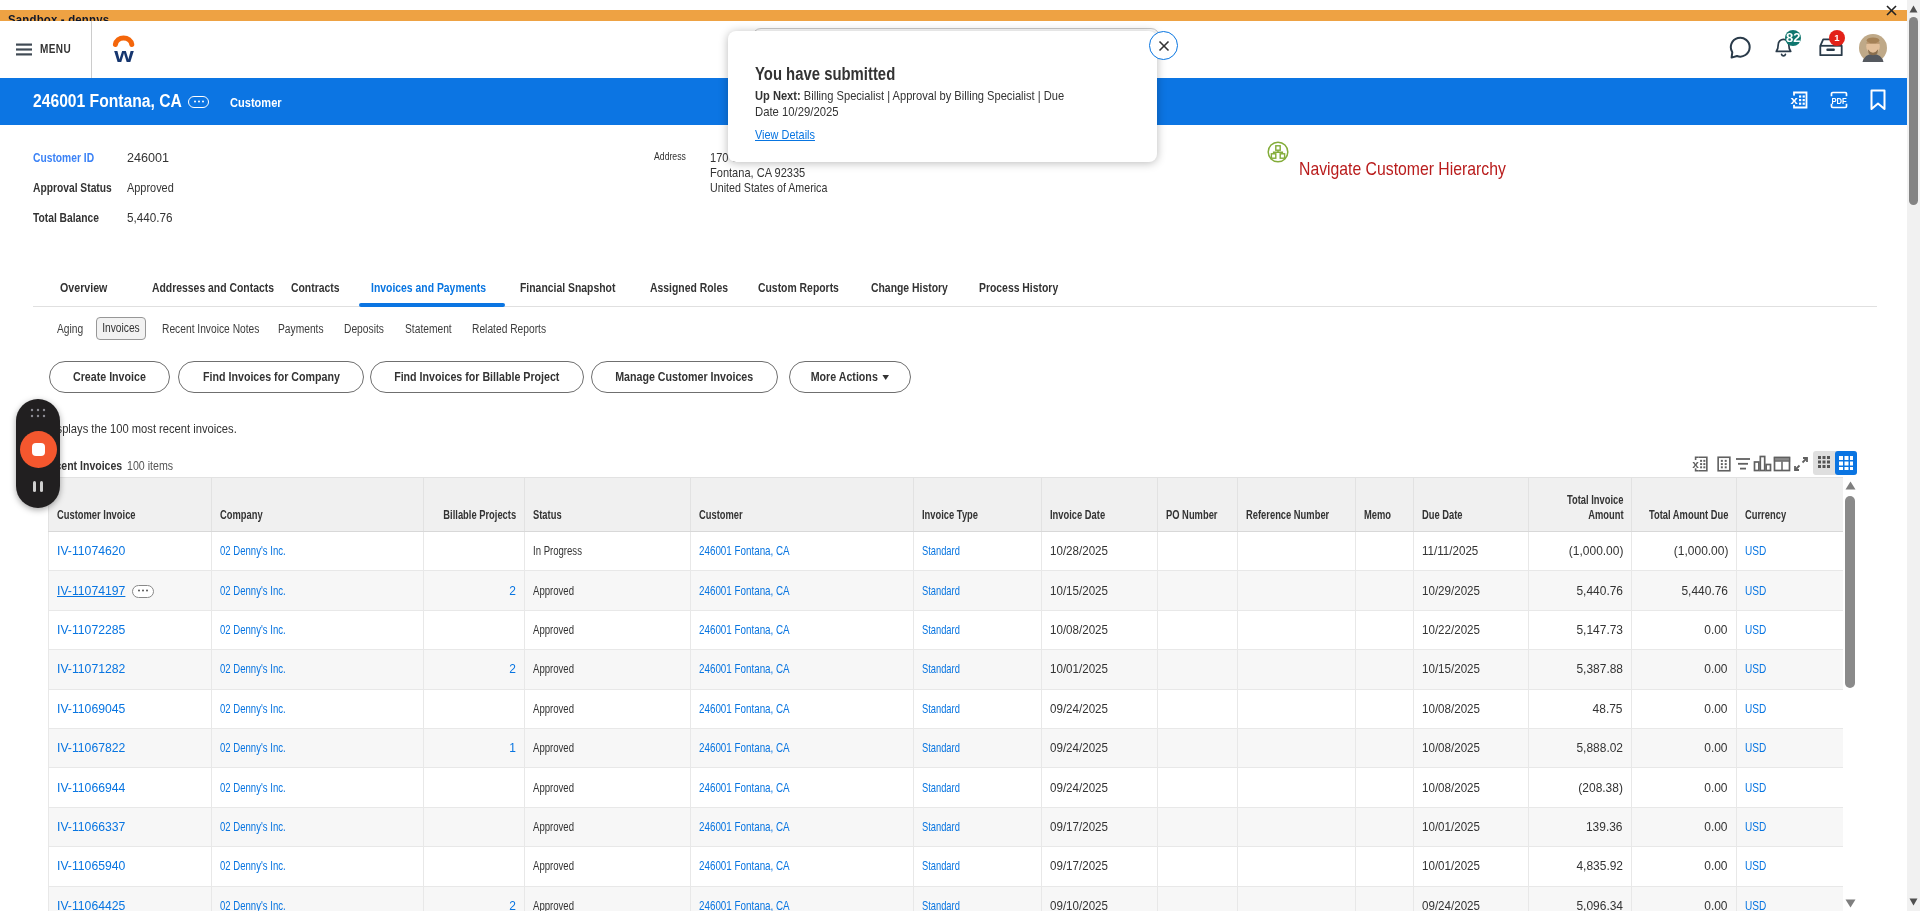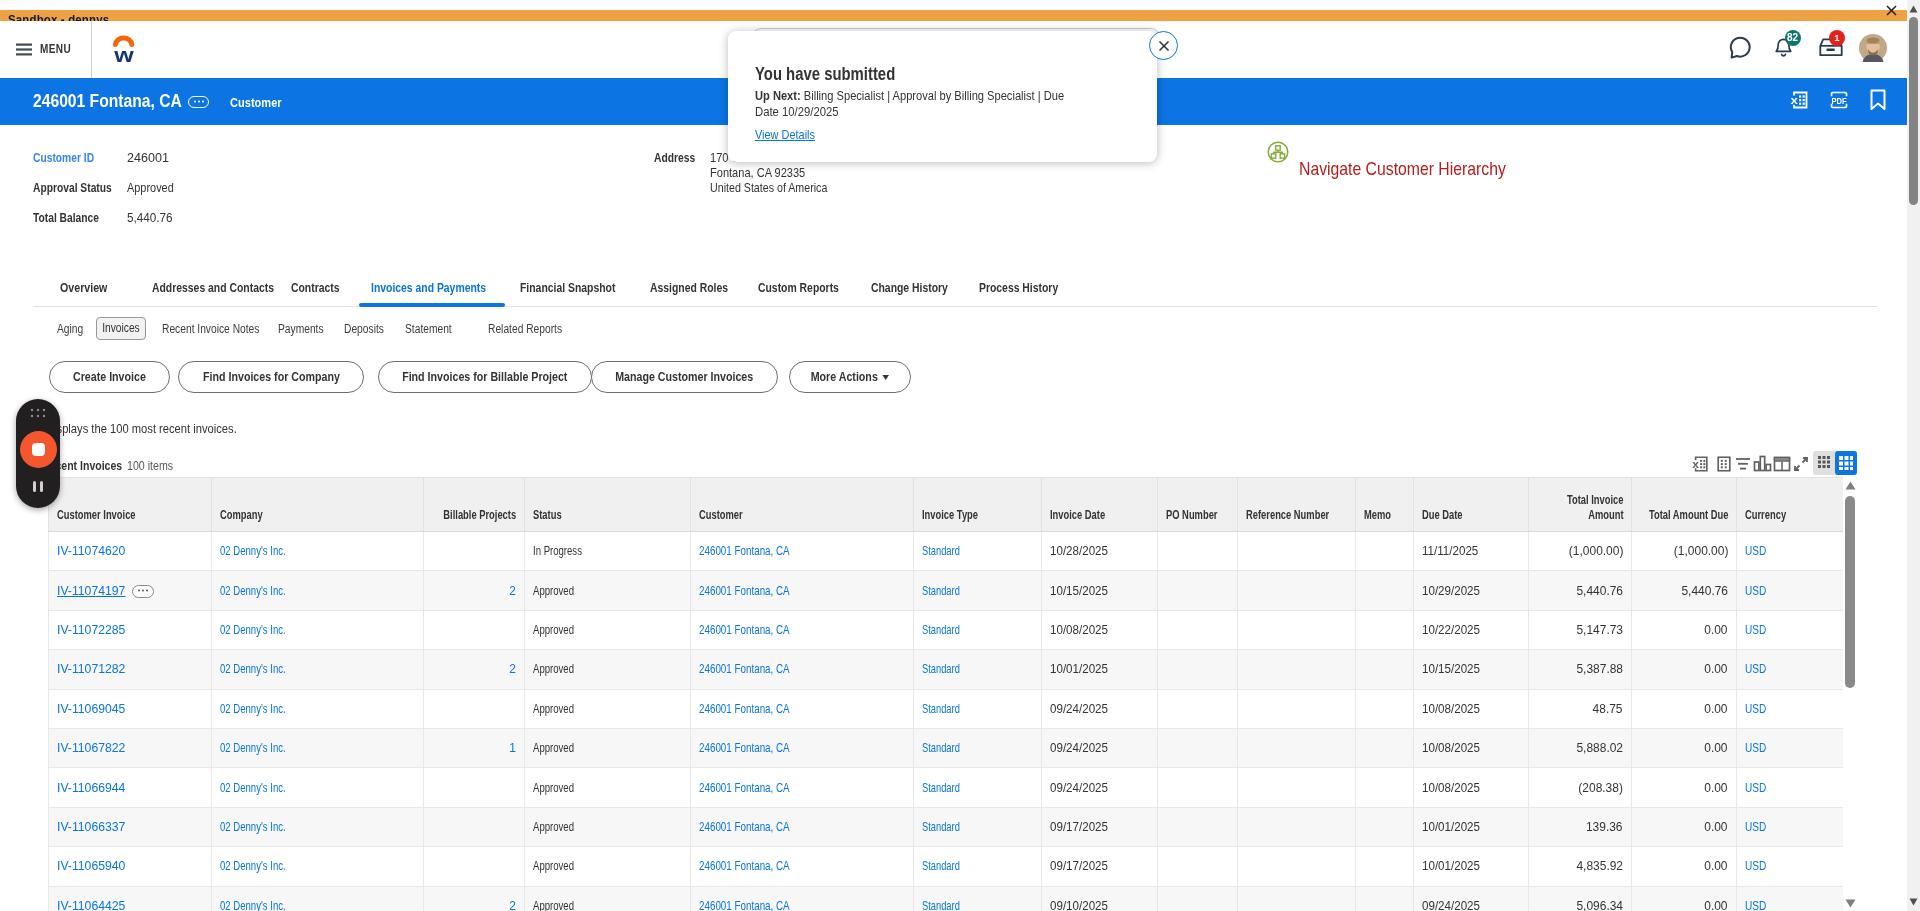--- a/index.html
+++ b/index.html
@@ -37,21 +37,21 @@
     <path d="M 3.4 11.5 A 8.3 7.8 0 0 1 19.8 11.5" fill="none" stroke="#f4660b" stroke-width="5" stroke-linecap="round"></path>
     <text x="2.2" y="29" font-family="Liberation Sans" font-weight="bold" font-size="21" fill="#16366f" textLength="19.5" lengthAdjust="spacingAndGlyphs">w</text>
   </svg>
   <svg class="abs" style="left:1729px;top:15px" width="23" height="24" viewBox="0 0 23 24">
     <path d="M8.0 20.0 A 9.4 9.4 0 1 0 3.3 16.2 L 2.6 21.6 Z" fill="none" stroke="#2a3b4a" stroke-width="2" stroke-linejoin="round"></path>
   </svg>
   <svg class="abs" style="left:1775px;top:17px" width="17" height="21" viewBox="0 0 17 21">
     <path d="M8.5 1.4 a5.3 5.3 0 0 1 5.3 5.3 c0 3.7 .7 5.3 1.9 6.7 H1.3 c1.2-1.4 1.9-3 1.9-6.7 A5.3 5.3 0 0 1 8.5 1.4 z" fill="none" stroke="#2a3b4a" stroke-width="1.7" stroke-linejoin="round"></path>
     <path d="M6.6 16.4 a2 2 0 0 0 3.8 0" fill="none" stroke="#2a3b4a" stroke-width="1.7" stroke-linecap="round"></path>
   </svg>
-  <div class="abs" style="left:1784.5px;top:9px;width:16px;height:16px;border-radius:8px;background:#0f766e;color:#fff;font-size:10px;font-weight:bold;text-align:center;line-height:16px">82</div>
+  <div class="abs" style="left:1784.5px;top:9px;width:16px;height:16px;border-radius:8px;background:#0f766e;color:#fff;font-size:13px;font-weight:bold;text-align:right;line-height:16px">82</div>
   <svg class="abs" style="left:1819px;top:15px" width="24" height="21" viewBox="0 0 24 21">
     <path d="M4.2 3.4 h15.6 l2.9 6.4 v9.4 H1.3 v-9.4 z" fill="none" stroke="#2a3b4a" stroke-width="1.8" stroke-linejoin="round"></path>
     <path d="M1.6 9.8 h20.8" stroke="#2a3b4a" stroke-width="1.8"></path>
     <rect x="7.3" y="12.6" width="8.6" height="2.4" rx="1.1" fill="#2a3b4a"></rect>
   </svg>
   <div class="abs" style="left:1829px;top:9px;width:16px;height:16px;border-radius:8px;background:#e32118;color:#fff;font-size:9.5px;font-weight:bold;text-align:center;line-height:16px">1</div>
   <svg class="abs" style="left:1859px;top:13px" width="28" height="28" viewBox="0 0 28 28">
     <circle cx="14" cy="14" r="14" fill="#bfa988"></circle>
     <path d="M3.5 28 q2 -8 10.5 -8 q8.5 0 10.5 8 z" fill="#55595f"></path>
     <ellipse cx="14" cy="12.5" rx="6.8" ry="7.6" fill="#e3c09b"></ellipse>
@@ -93,21 +93,21 @@
   <svg class="abs" style="left:1869px;top:11px" width="18" height="22" viewBox="0 0 18 22">
     <path d="M2.5 1.5 H15.5 V20 L9 14.6 L2.5 20 Z" fill="none" stroke="#fff" stroke-width="2" stroke-linejoin="round"></path>
   </svg>
 </div>
 <div class="abs" style="left:33px;top:150px;font-size:13px;font-weight:bold;color:#3b82f6"><span class="sx" style="transform:scaleX(.79)">Customer ID</span></div>
 <div class="abs" style="left:127px;top:150px;font-size:13px;color:#333"><span class="sx" style="transform:scaleX(.97)">246001</span></div>
 <div class="abs" style="left:33px;top:180px;font-size:13px;font-weight:bold;color:#333"><span class="sx" style="transform:scaleX(.79)">Approval Status</span></div>
 <div class="abs" style="left:127px;top:180px;font-size:13px;color:#333"><span class="sx" style="transform:scaleX(.84)">Approved</span></div>
 <div class="abs" style="left:33px;top:210px;font-size:13px;font-weight:bold;color:#333"><span class="sx" style="transform:scaleX(.79)">Total Balance</span></div>
 <div class="abs" style="left:127px;top:210px;font-size:13px;color:#333"><span class="sx" style="transform:scaleX(.9)">5,440.76</span></div>
-<div class="abs" style="left:654px;top:150px;font-size:13px;font-weight:bold;color:#333"><span class="sx" style="transform:scaleX(.79)">Address</span></div>
+<div class="abs" style="left:654px;top:150px;font-size:11px;font-weight:normal;color:#333"><span class="sx" style="transform:scaleX(.79)">Address</span></div>
 <div class="abs" style="left:710px;top:150px;font-size:13px;color:#333;line-height:15px"><span class="sx" style="transform:scaleX(.85)">170 Sierra Ave</span><br><span class="sx" style="transform:scaleX(.85)">Fontana, CA 92335</span><br><span class="sx" style="transform:scaleX(.82)">United States of America</span></div>
 <svg class="abs" style="left:1267px;top:141px" width="22" height="22" viewBox="0 0 22 22">
   <circle cx="11" cy="11" r="9.8" fill="none" stroke="#83ac39" stroke-width="1.5"></circle>
   <g fill="none" stroke="#83ac39" stroke-width="1.4">
       <rect x="8.8" y="4.8" width="4.4" height="4.4"></rect>
       <rect x="4.4" y="12.8" width="4.4" height="4.4"></rect>
       <rect x="13.2" y="12.8" width="4.4" height="4.4"></rect>
       <path d="M11 9.2 v2 M6.6 12.8 v-1.6 h8.8 v1.6"></path>
     </g>
 </svg>
@@ -122,24 +122,24 @@
 <div class="tab" style="left:871px"><span class="sx" style="transform:scaleX(.8)">Change History</span></div>
 <div class="tab" style="left:979px"><span class="sx" style="transform:scaleX(.8)">Process History</span></div>
 <div class="abs" style="left:33px;top:306px;width:1844px;height:1px;background:#e0e0e0"></div>
 <div class="abs" style="left:359px;top:302.5px;width:146px;height:4px;border-radius:2px;background:#0b75e2"></div>
 <div class="subtab" style="left:57px"><span class="sx" style="transform:scaleX(.82)">Aging</span></div>
 <div class="abs" style="left:96px;top:317px;width:50px;height:23px;border:1px solid #979797;border-radius:4px;background:#f2f2f2;font-size:12.5px;color:#333;text-align:center;line-height:21px"><span class="sxc" style="transform:scaleX(.82)">Invoices</span></div>
 <div class="subtab" style="left:162px"><span class="sx" style="transform:scaleX(.82)">Recent Invoice Notes</span></div>
 <div class="subtab" style="left:278px"><span class="sx" style="transform:scaleX(.82)">Payments</span></div>
 <div class="subtab" style="left:344px"><span class="sx" style="transform:scaleX(.82)">Deposits</span></div>
 <div class="subtab" style="left:405px"><span class="sx" style="transform:scaleX(.82)">Statement</span></div>
-<div class="subtab" style="left:488px"><span class="sx" style="transform:scaleX(.82)">Related Reports</span></div>
+<div class="subtab" style="left:472px"><span class="sx" style="transform:scaleX(.82)">Related Reports</span></div>
 <div class="btn" style="left:49px;width:121px"><span class="sxc" style="transform:scaleX(.82)">Create Invoice</span></div>
 <div class="btn" style="left:178px;width:186px"><span class="sxc" style="transform:scaleX(.82)">Find Invoices for Company</span></div>
-<div class="btn" style="left:378px;width:214px"><span class="sxc" style="transform:scaleX(.82)">Find Invoices for Billable Project</span></div>
+<div class="btn" style="left:370px;width:214px"><span class="sxc" style="transform:scaleX(.82)">Find Invoices for Billable Project</span></div>
 <div class="btn" style="left:591px;width:187px"><span class="sxc" style="transform:scaleX(.82)">Manage Customer Invoices</span></div>
 <div class="btn" style="left:789px;width:122px"><span class="sxc" style="transform:scaleX(.82)">More Actions <svg width="9" height="7" viewBox="0 0 9 7" style="margin-left:2px">
         <path d="M0.5 1 L4.5 6 L8.5 1 Z" fill="#333"></path>
       </svg></span></div>
 <div class="abs" style="left:46px;top:421px;font-size:13px;color:#333"><span class="sx" style="transform:scaleX(.86)">Displays the 100 most recent invoices.</span></div>
 <div class="abs" style="left:42px;top:458px;font-size:13.5px;font-weight:bold;color:#333"><span class="sx" style="transform:scaleX(.78)">Recent Invoices</span></div>
 <div class="abs" style="left:127px;top:459px;font-size:12.5px;color:#555"><span class="sx" style="transform:scaleX(.85)">100 items</span></div>
 <svg class="abs" style="left:1692px;top:455px" width="18" height="18" viewBox="0 0 20 20">
   <path d="M7 2.5 H16.5 V17.5 H7" fill="none" stroke="#606060" stroke-width="1.8"></path>
   <path d="M7 2.5 H4 V17.5 H7" fill="none" stroke="#606060" stroke-width="1.8"></path>

